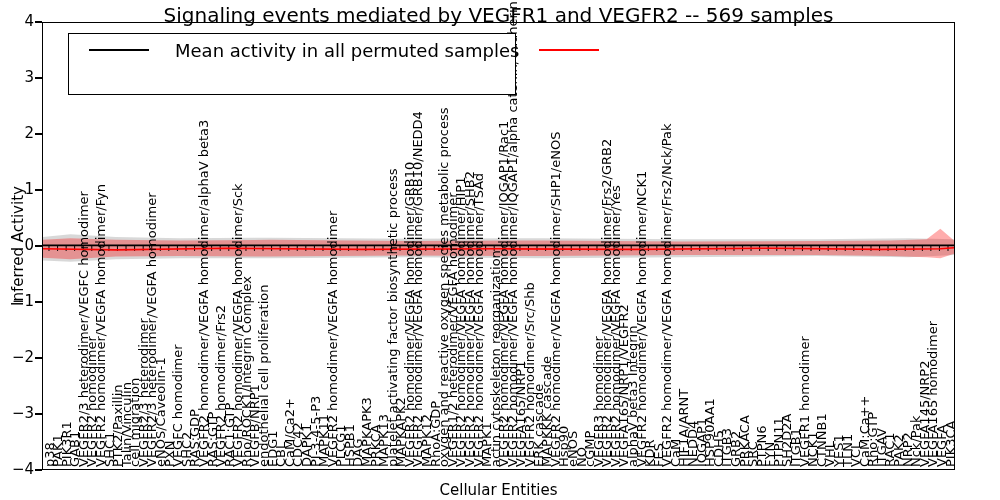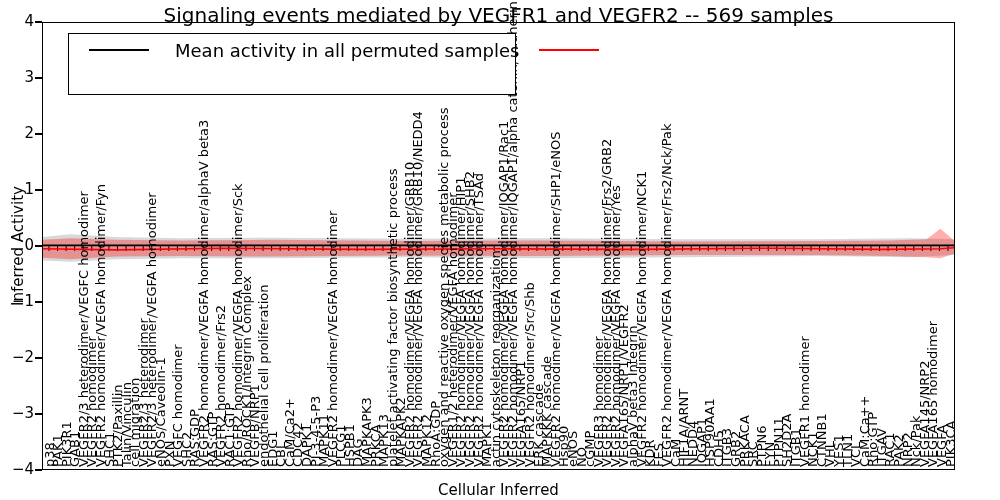--- a/index.html
+++ b/index.html
@@ -46,21 +46,21 @@
   .legend-row{display:flex;align-items:center;height:24px;}
   .legend-swatch{width:60px;height:2px;margin-left:20px;margin-right:26px;flex:none;}
   .legend-text{font-size:18px;white-space:nowrap;}
 </style>
 </head>
 <body>
 
 <div id="fig">
   <div id="page-title">Signaling events mediated by VEGFR1 and VEGFR2 -- 569 samples</div>
   <div id="ylabel">Inferred Activity</div>
-  <div id="xlabel">Cellular Inferred</div>
+  <div id="xlabel">Cellular Entities</div>
 
   <div id="plot-area">
     <svg id="chart-svg" viewBox="0 0 913 448" preserveAspectRatio="none">
         <path d="M0.0,215.0 L27.4,212.2 L73.0,215.0 L136.9,216.2 L228.3,215.6 L365.2,216.7 L502.2,216.2 L639.1,217.3 L776.0,217.3 L867.3,216.2 L913.0,217.3 L913.0,233.0 L867.3,235.2 L776.0,234.1 L639.1,235.2 L502.2,236.3 L365.2,235.2 L228.3,236.3 L136.9,236.3 L73.0,237.4 L27.4,239.7 L0.0,238.6 Z" fill="#909090" fill-opacity="0.35"></path>
         <path d="M0.0,217.8 L27.4,216.2 L73.0,217.8 L136.9,218.4 L228.3,217.8 L365.2,219.0 L502.2,218.4 L639.1,219.5 L776.0,219.0 L849.1,218.4 L885.6,217.3 L899.3,206.6 L913.0,218.4 L913.0,231.8 L899.3,236.3 L885.6,235.2 L849.1,234.1 L776.0,233.0 L639.1,233.0 L502.2,234.1 L365.2,233.5 L228.3,234.6 L136.9,234.1 L73.0,234.6 L27.4,237.4 L0.0,235.8 Z" fill="#ff0000" fill-opacity="0.32"></path>
         <path d="M6.0,224.0 v5 M14.6,224.0 v5 M23.2,224.0 v5 M31.7,224.0 v5 M40.3,224.0 v5 M48.9,224.0 v5 M57.5,224.0 v5 M66.1,224.0 v5 M74.6,224.0 v5 M83.2,224.0 v5 M91.8,224.0 v5 M100.4,224.0 v5 M109.0,224.0 v5 M117.6,224.0 v5 M126.1,224.0 v5 M134.7,224.0 v5 M143.3,224.0 v5 M151.9,224.0 v5 M160.5,224.0 v5 M169.0,224.0 v5 M177.6,224.0 v5 M186.2,224.0 v5 M194.8,224.0 v5 M203.4,224.0 v5 M211.9,224.0 v5 M220.5,224.0 v5 M229.1,224.0 v5 M237.7,224.0 v5 M246.3,224.0 v5 M254.8,224.0 v5 M263.4,224.0 v5 M272.0,224.0 v5 M280.6,224.0 v5 M289.2,224.0 v5 M297.8,224.0 v5 M306.3,224.0 v5 M314.9,224.0 v5 M323.5,224.0 v5 M332.1,224.0 v5 M340.7,224.0 v5 M349.2,224.0 v5 M357.8,224.0 v5 M366.4,224.0 v5 M375.0,224.0 v5 M383.6,224.0 v5 M392.1,224.0 v5 M400.7,224.0 v5 M409.3,224.0 v5 M417.9,224.0 v5 M426.5,224.0 v5 M435.0,224.0 v5 M443.6,224.0 v5 M452.2,224.0 v5 M460.8,224.0 v5 M469.4,224.0 v5 M478.0,224.0 v5 M486.5,224.0 v5 M495.1,224.0 v5 M503.7,224.0 v5 M512.3,224.0 v5 M520.9,224.0 v5 M529.4,224.0 v5 M538.0,224.0 v5 M546.6,224.0 v5 M555.2,224.0 v5 M563.8,224.0 v5 M572.3,224.0 v5 M580.9,224.0 v5 M589.5,224.0 v5 M598.1,224.0 v5 M606.7,224.0 v5 M615.2,224.0 v5 M623.8,224.0 v5 M632.4,224.0 v5 M641.0,224.0 v5 M649.6,224.0 v5 M658.2,224.0 v5 M666.7,224.0 v5 M675.3,224.0 v5 M683.9,224.0 v5 M692.5,224.0 v5 M701.1,224.0 v5 M709.6,224.0 v5 M718.2,224.0 v5 M726.8,224.0 v5 M735.4,224.0 v5 M744.0,224.0 v5 M752.5,224.0 v5 M761.1,224.0 v5 M769.7,224.0 v5 M778.3,224.0 v5 M786.9,224.0 v5 M795.4,224.0 v5 M804.0,224.0 v5 M812.6,224.0 v5 M821.2,224.0 v5 M829.8,224.0 v5 M838.4,224.0 v5 M846.9,224.0 v5 M855.5,224.0 v5 M864.1,224.0 v5 M872.7,224.0 v5 M881.3,224.0 v5 M889.8,224.0 v5 M898.4,224.0 v5 M907.0,224.0 v5 " stroke="#000" stroke-width="1" fill="none"></path>
         <path d="M0.0,223.4 L913.0,223.4 " stroke="#000000" stroke-width="1.6" fill="none"></path>
         <path d="M0.0,226.8 L73.0,227.9 L182.6,226.2 L319.5,227.4 L456.5,226.8 L593.5,227.4 L730.4,226.2 L840.0,227.4 L899.3,226.8 L913.0,225.7 " stroke="#ff0000" stroke-width="1.6" fill="none"></path>
       </svg>
     <div id="xlabels">

